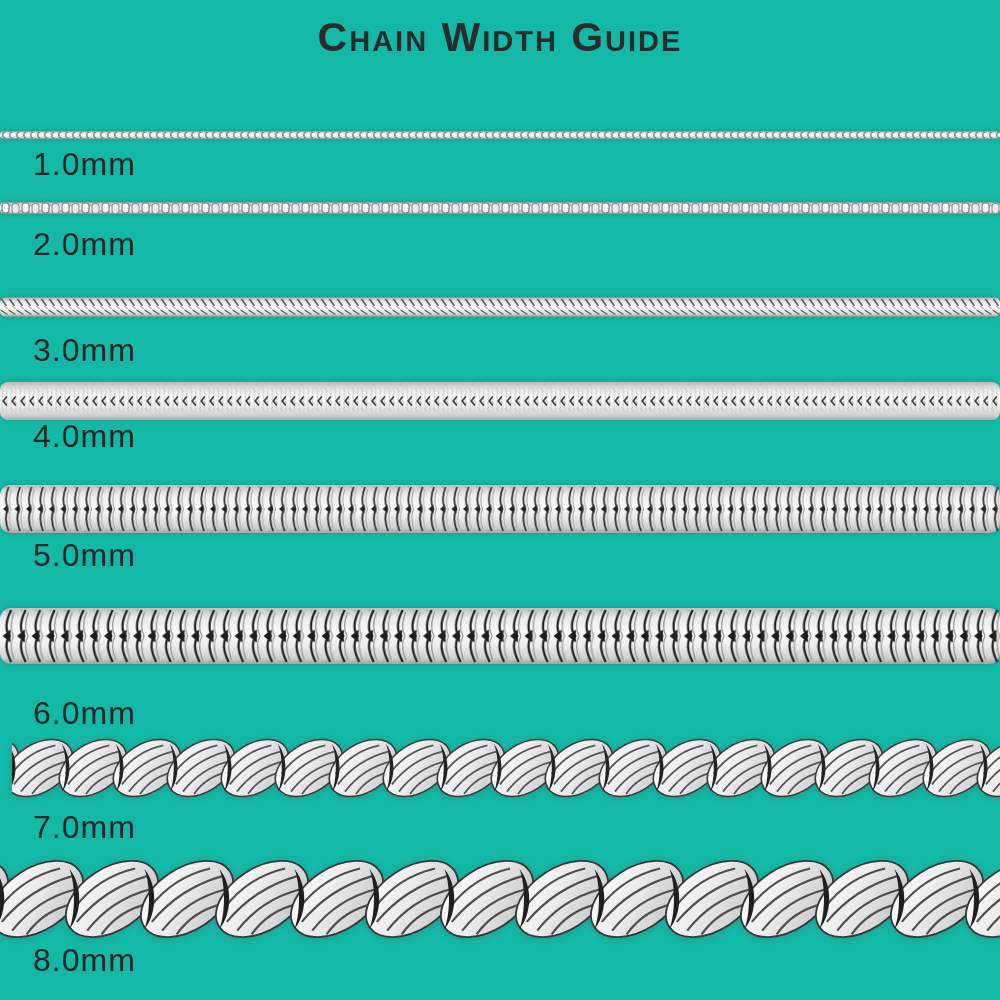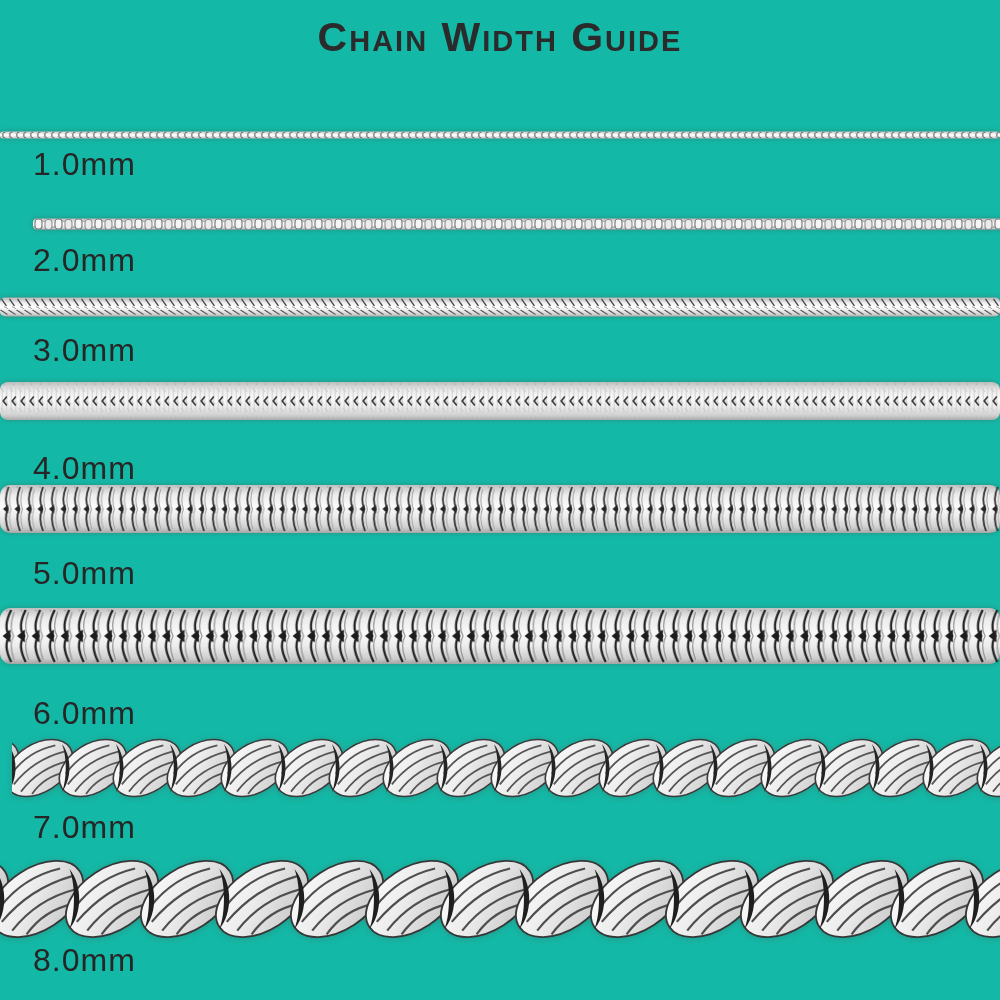--- a/index.html
+++ b/index.html
@@ -53,21 +53,21 @@
           <path d="M5.4,3.2 A2.4,2.4 0 1 0 5.4,8.8" fill="none" stroke="#7a7a7a" stroke-width="1.1"></path>
           <path d="M1.6,4.4 a1.7,1.7 0 1 1 0,3.4" fill="none" stroke="#a0a0a0" stroke-width="0.9"></path>
         </pattern>
       </defs>
       <rect x="0" y="2.5" width="1000" height="7" rx="3" fill="url(#g1)"></rect>
       <rect x="0" y="1" width="1000" height="10" fill="url(#p1)"></rect>
     </svg>
     <div class="mm-label" style="top:17px;">1.0mm</div>
   </div>
 
-  <div class="row" style="top:216px;padding-left:33px;">
+  <div class="row" style="top:200px;">
     <svg class="chain tube" width="1000" height="16" viewBox="0 0 1000 16">
       <defs>
         <linearGradient id="g2" x1="0" y1="0" x2="0" y2="1">
           <stop offset="0" stop-color="#bcbcbc"></stop>
             <stop offset=".3" stop-color="#f0f0f0"></stop>
           <stop offset=".55" stop-color="#ffffff"></stop>
             <stop offset=".85" stop-color="#dadada"></stop>
           <stop offset="1" stop-color="#b4b4b4"></stop>
         </linearGradient>
         <pattern id="p2" width="20" height="16" patternUnits="userSpaceOnUse">
@@ -120,21 +120,21 @@
           <path d="M2.2,5 V37 M6.8,5 V37" stroke="#d2d2d2" stroke-width="1"></path>
           <path d="M0.5,8 L4,12 M4.5,20 L8,24 M1,28 L4.5,32" stroke="#c4c4c4" stroke-width="0.8"></path>
           <path d="M6.8,16.5 L3.2,21 L6.8,25.5" fill="none" stroke="#3d3d3d" stroke-width="1.7"></path>
           <circle cx="4.5" cy="4" r="1" fill="#b7b7b7"></circle>
           <circle cx="4.5" cy="38" r="1" fill="#b7b7b7"></circle>
         </pattern>
       </defs>
       <rect x="0" y="2" width="1000" height="38" rx="8" fill="url(#g4)"></rect>
       <rect x="0" y="1" width="1000" height="40" fill="url(#p4)"></rect>
     </svg>
-    <div class="mm-label" style="top:70px;">4.0mm</div>
+    <div class="mm-label" style="top:38px;">4.0mm</div>
   </div>
 
   <div class="row" style="top:481px;">
     <svg class="chain tube" width="1000" height="56" viewBox="0 0 1000 56">
       <defs>
         <linearGradient id="g5" x1="0" y1="0" x2="0" y2="1">
           <stop offset="0" stop-color="#c0c0c0"></stop>
             <stop offset=".2" stop-color="#ececec"></stop>
           <stop offset=".45" stop-color="#fafafa"></stop>
             <stop offset=".65" stop-color="#ededed"></stop>
@@ -145,21 +145,21 @@
           <path d="M8.6,6 C5,15 4.6,21 8,28 C4.6,35 5,41 8.6,50" fill="none" stroke="#2e2e2e" stroke-width="1.8"></path>
           <path d="M8,23.5 L8,32.5 L3,28 Z" fill="#262626"></path>
           <path d="M11.4,8 C8.6,16 8.4,21 11,28 C8.4,35 8.6,40 11.4,48" fill="none" stroke="#a3a3a3" stroke-width="1"></path>
           <circle cx="5.7" cy="6" r="1" fill="#b0b0b0"></circle>
           <circle cx="5.7" cy="50" r="1" fill="#b0b0b0"></circle>
         </pattern>
       </defs>
       <rect x="0" y="4" width="1000" height="48" rx="10" fill="url(#g5)"></rect>
       <rect x="0" y="2" width="1000" height="52" fill="url(#p5)"></rect>
     </svg>
-    <div class="mm-label" style="top:74px;">5.0mm</div>
+    <div class="mm-label" style="top:56px;">5.0mm</div>
   </div>
 
   <div class="row" style="top:605px;">
     <svg class="chain tube" width="1000" height="62" viewBox="0 0 1000 62">
       <defs>
         <linearGradient id="g6" x1="0" y1="0" x2="0" y2="1">
           <stop offset="0" stop-color="#bfbfbf"></stop>
             <stop offset=".18" stop-color="#ebebeb"></stop>
           <stop offset=".45" stop-color="#f9f9f9"></stop>
             <stop offset=".68" stop-color="#ececec"></stop>

